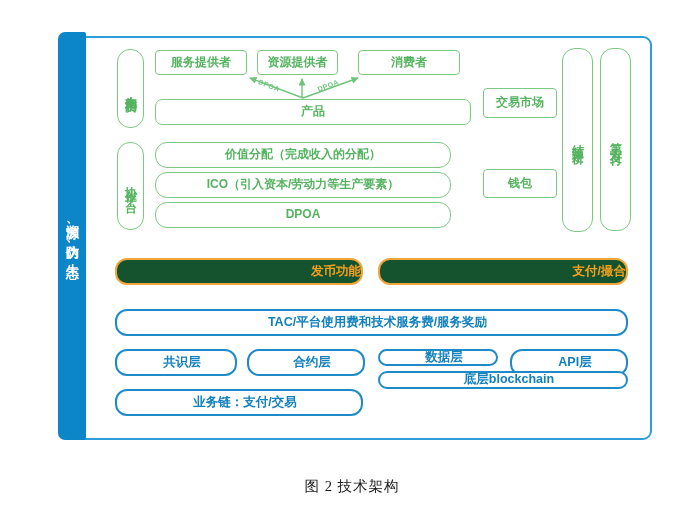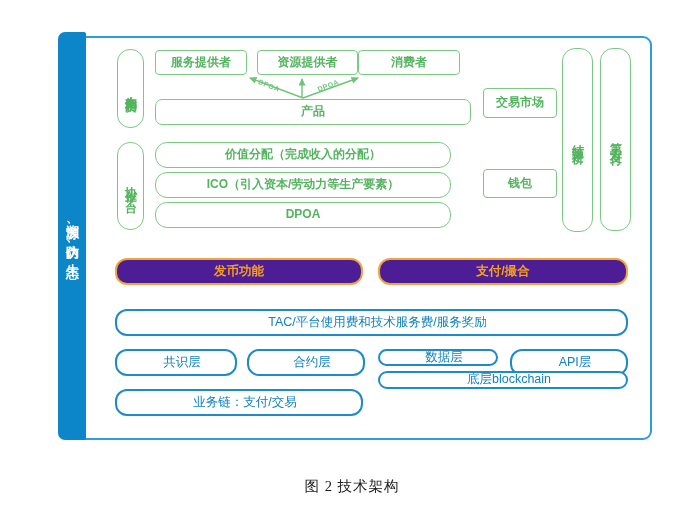--- a/index.html
+++ b/index.html
@@ -21,22 +21,22 @@
     writing-mode:vertical-rl;text-orientation:upright;
     color:#ffffff;font-size:13px;font-weight:600;letter-spacing:2px;
   }
   .box{
     display:flex;align-items:center;justify-content:center;
     box-sizing:border-box;text-align:center;line-height:1.1;z-index:4;
   }
   .g{border:1.5px solid #7cc984;color:#54b35f;border-radius:4px;font-size:12px;font-weight:600;background:#fff;}
   .g-wide{border-radius:12px;}
   .g-tall{border-radius:13px;}
-  .o{border:2px solid #f0a63c;color:#f5a01e;border-radius:12px;font-size:12.5px;font-weight:700;background:#4c1d95;}
-  .b{border:2px solid #1e8bc8;color:#1180be;border-radius:12px;font-size:12.5px;font-weight:400;background:#fff;padding-left:12px;}
+  .o{border:2px solid #f0a63c;color:#f5a01e;border-radius:12px;font-size:12.5px;font-weight:700;background:#14532d;justify-content:flex-end;}
+  .b{border:2px solid #1e8bc8;color:#1180be;border-radius:12px;font-size:12.5px;font-weight:700;background:#fff;padding-left:12px;}
   .vert span{writing-mode:vertical-rl;text-orientation:upright;}
   .ls1 span{letter-spacing:1px;}
   .ls3 span{letter-spacing:3px;}
   .ls5 span{letter-spacing:5px;}
   .arrow-layer{left:0;top:0;width:688px;height:519px;z-index:2;pointer-events:none;}
   .dpoa-lbl{
     color:#6fc47a;font-size:7px;font-weight:600;letter-spacing:.5px;z-index:2;
     transform-origin:center;
   }
   .caption{
@@ -72,21 +72,21 @@
   <div class="abs box g g-tall vert ls1" style="left:117px;top:49px;width:27px;height:79px;">
     <span>生产和消费</span>
   </div>
   <div class="abs box g g-tall vert ls5" style="left:117px;top:142px;width:27px;height:88px;">
     <span>协作平台</span>
   </div>
 
   <div class="abs box g" style="left:155px;top:50px;width:92px;height:25px;">
     <span>服务提供者</span>
   </div>
-  <div class="abs box g" style="left:257px;top:50px;width:101px;height:25px;">
+  <div class="abs box g" style="left:257px;top:50px;width:81px;height:25px;">
     <span>资源提供者</span>
   </div>
   <div class="abs box g" style="left:358px;top:50px;width:102px;height:25px;align-items:center;">
     <span>消费者</span>
   </div>
 
   <div class="abs box g g-wide" style="left:155px;top:99px;width:316px;height:26px;border-radius:7px;">
     <span>产品</span>
   </div>
   <div class="abs box g g-wide" style="left:155px;top:142px;width:296px;height:26px;">

